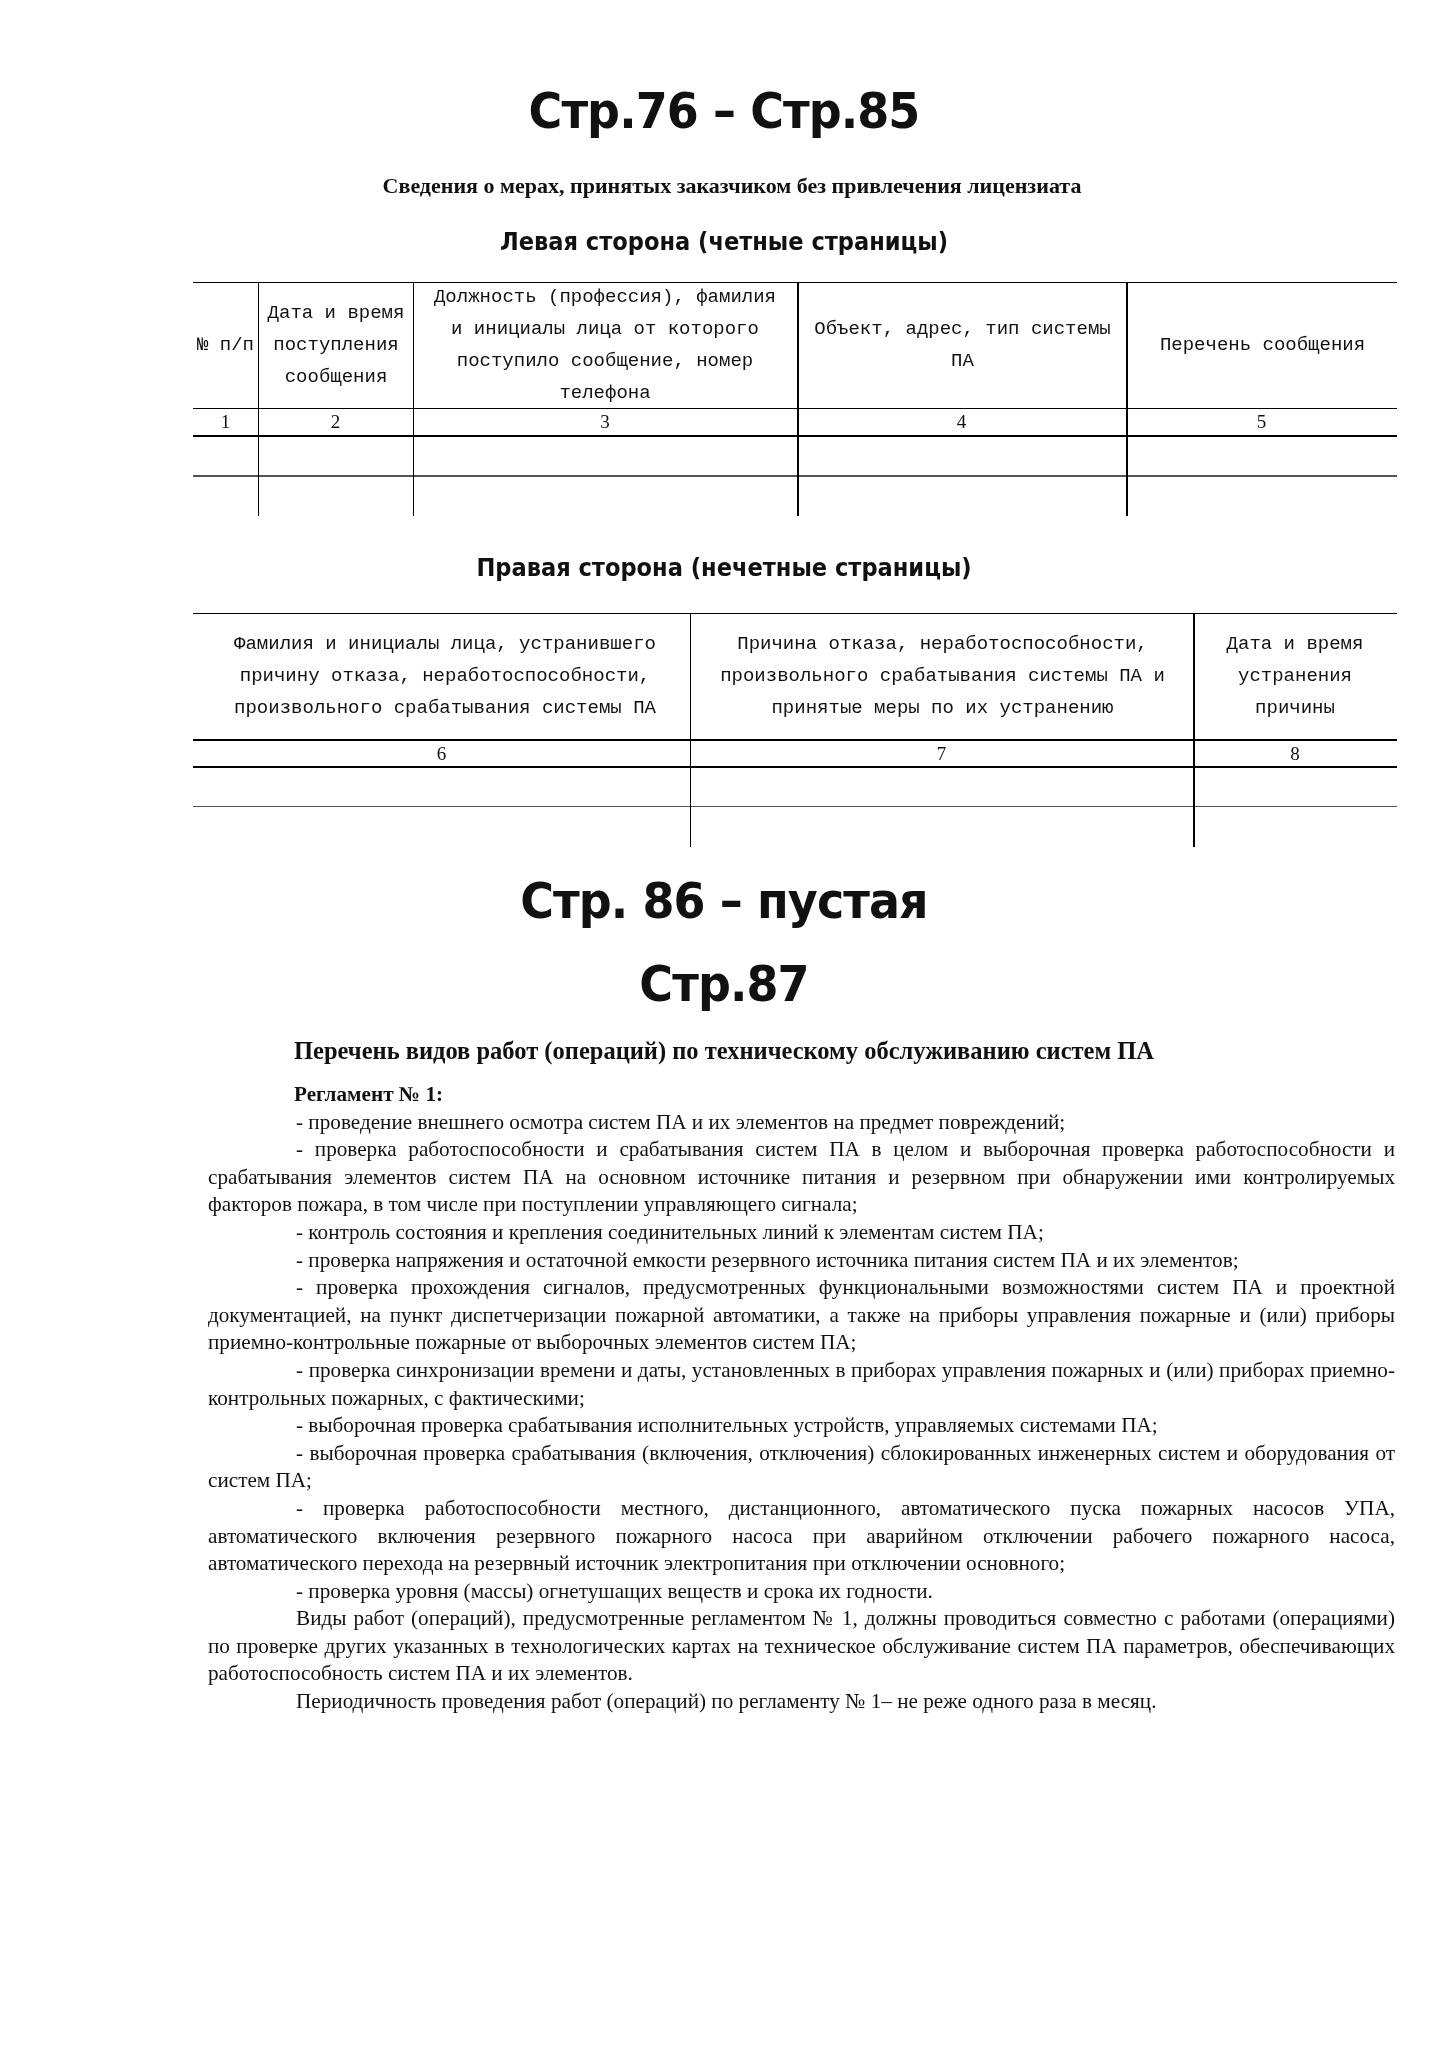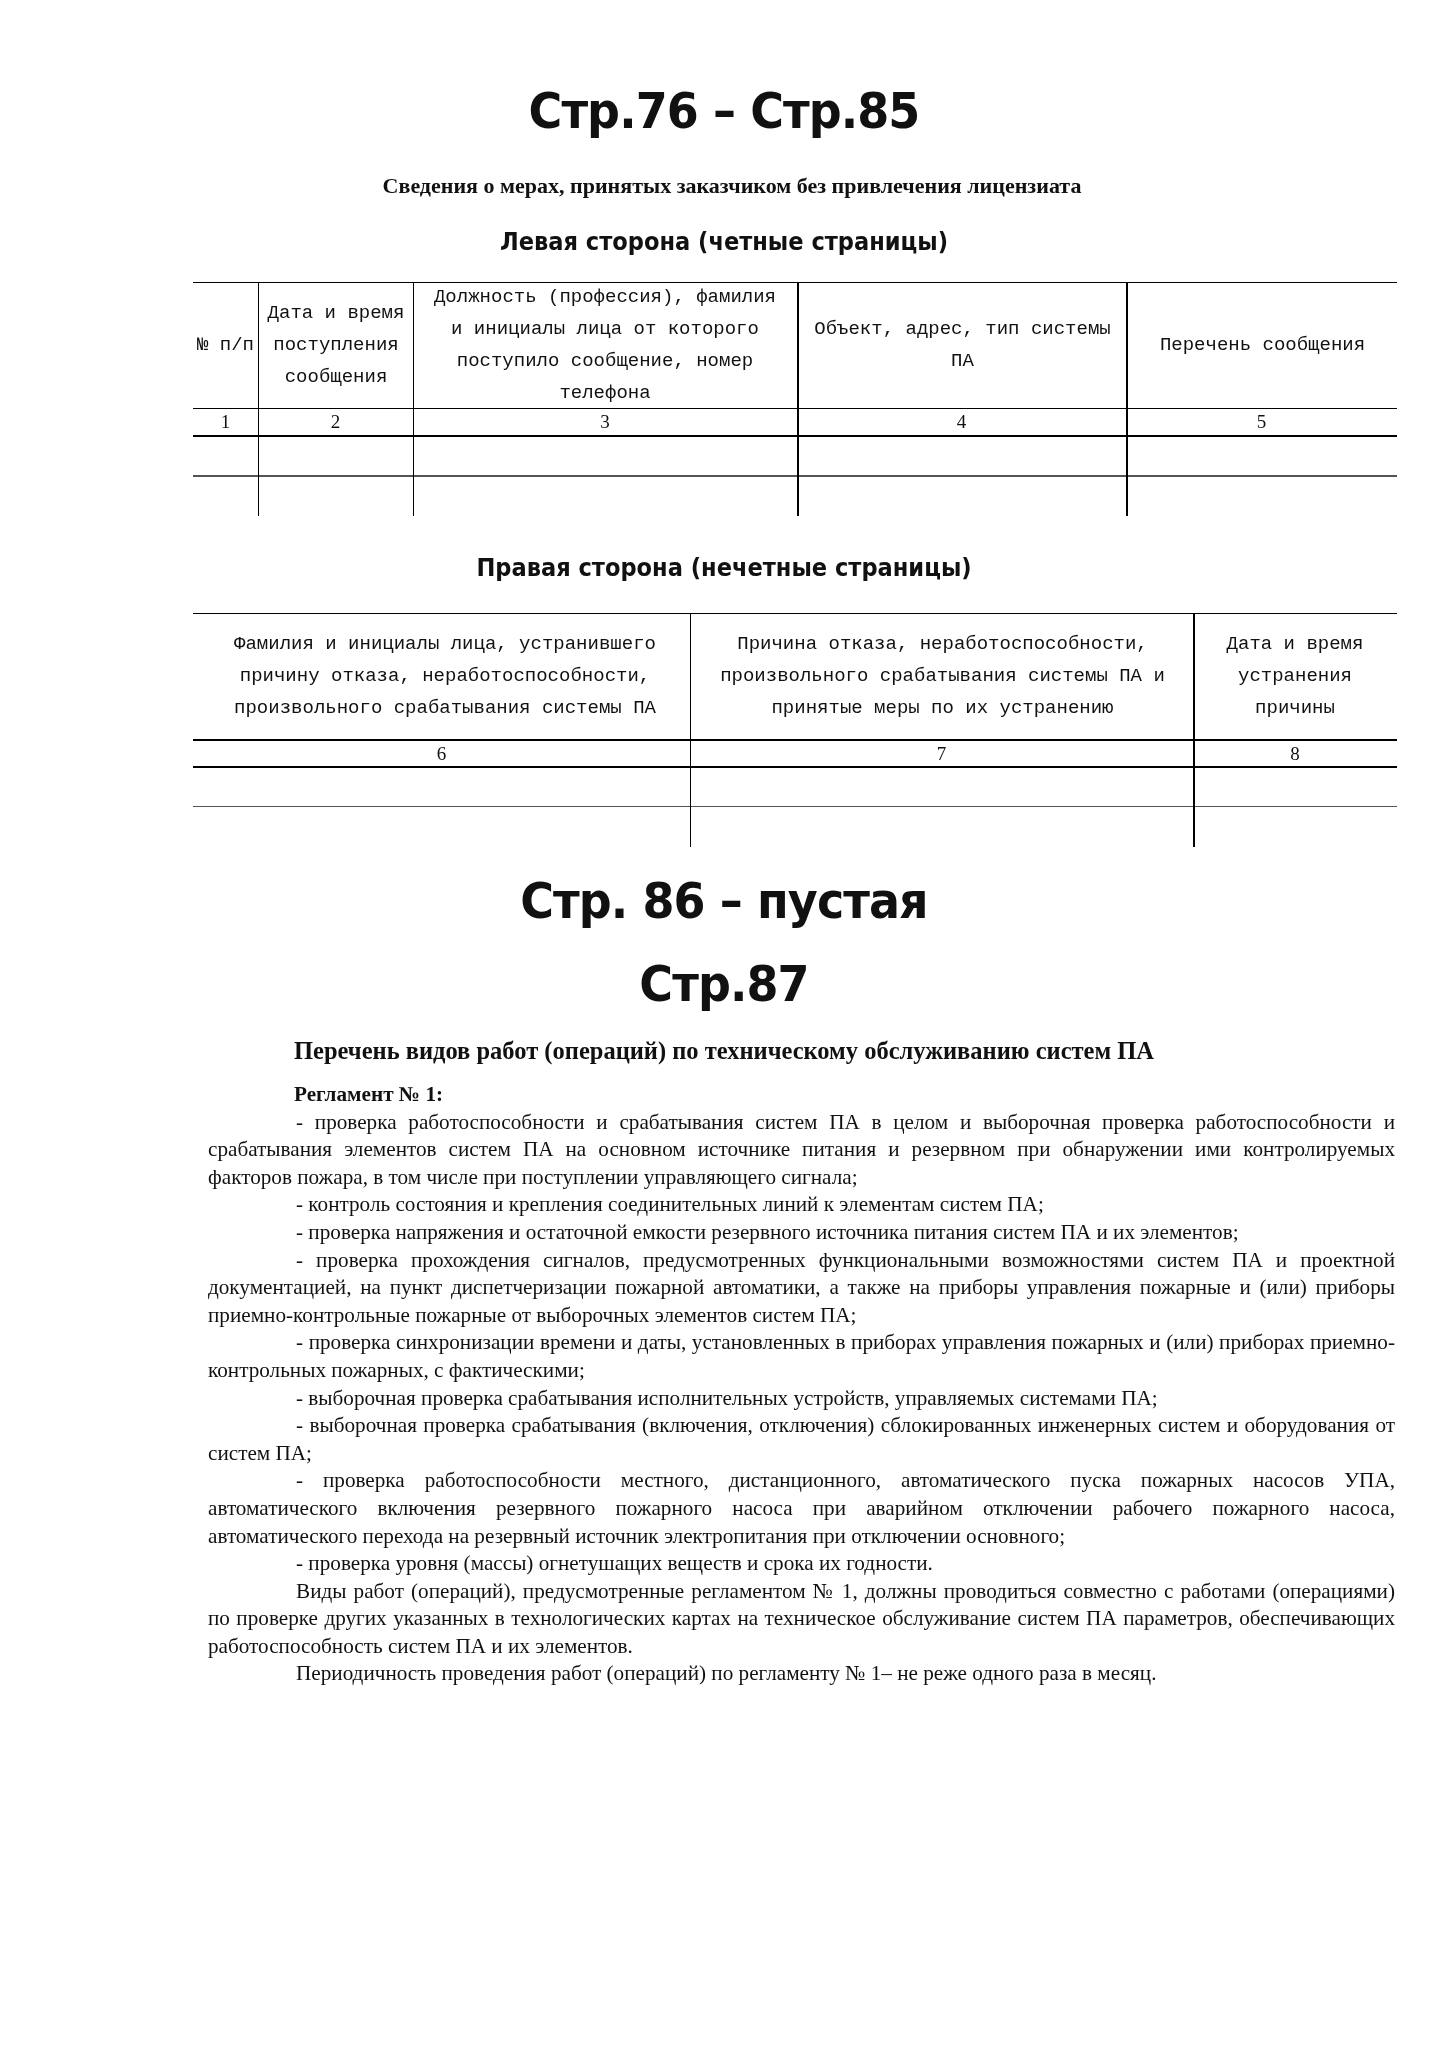--- a/index.html
+++ b/index.html
@@ -75,20 +75,21 @@
   <div class="abs" style="left:193px; width:1204px; top:807px; height:39px;"></div>
 </div>
 
 <div class="abs big-title" style="top:872px;">Стр. 86 – пустая</div>
 
 <div class="abs big-title" style="top:955px;">Стр.87</div>
 <div class="abs serif-bold" style="top:1037px; left:0; width:1448px; text-align:center; font-size:24.5px;">Перечень видов работ (операций) по техническому обслуживанию систем ПА</div>
 
 <div class="body-text" style="top:1081px;">
   <p class="reg" style="text-indent:86px;">Регламент № 1:</p>
+  <p>- проведение внешнего осмотра систем ПА и их элементов на предмет повреждений;</p>
   <p>- проверка работоспособности и срабатывания систем ПА в целом и выборочная проверка работоспособности и срабатывания элементов систем ПА на основном источнике питания и резервном при обнаружении ими контролируемых факторов пожара, в том числе при поступлении управляющего сигнала;</p>
   <p>- контроль состояния и крепления соединительных линий к элементам систем ПА;</p>
   <p>- проверка напряжения и остаточной емкости резервного источника питания систем ПА и их элементов;</p>
   <p>- проверка прохождения сигналов, предусмотренных функциональными возможностями систем ПА и проектной документацией, на пункт диспетчеризации пожарной автоматики, а также на приборы управления пожарные и (или) приборы приемно-контрольные пожарные от выборочных элементов систем ПА;</p>
   <p>- проверка синхронизации времени и даты, установленных в приборах управления пожарных и (или) приборах приемно-контрольных пожарных, с фактическими;</p>
   <p>- выборочная проверка срабатывания исполнительных устройств, управляемых системами ПА;</p>
   <p>- выборочная проверка срабатывания (включения, отключения) сблокированных инженерных систем и оборудования от систем ПА;</p>
   <p>- проверка работоспособности местного, дистанционного, автоматического пуска пожарных насосов УПА, автоматического включения резервного пожарного насоса при аварийном отключении рабочего пожарного насоса, автоматического перехода на резервный источник электропитания при отключении основного;</p>
   <p>- проверка уровня (массы) огнетушащих веществ и срока их годности.</p>
   <p>Виды работ (операций), предусмотренные регламентом № 1, должны проводиться совместно с работами (операциями) по проверке других указанных в технологических картах на техническое обслуживание систем ПА параметров, обеспечивающих работоспособность систем ПА и их элементов.</p>

